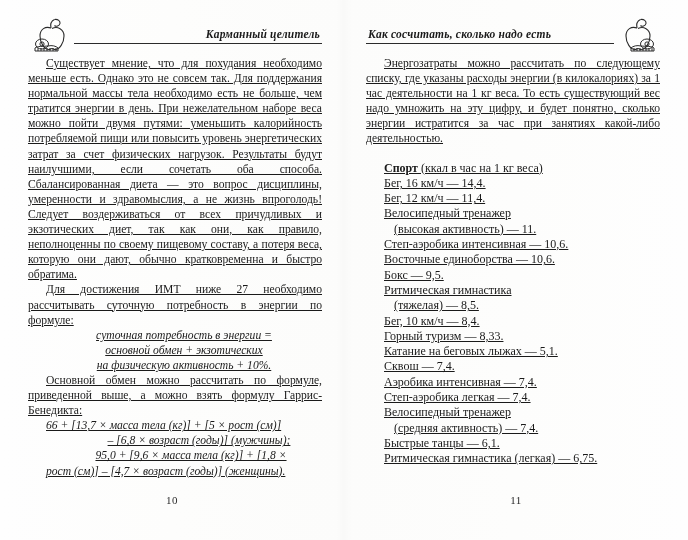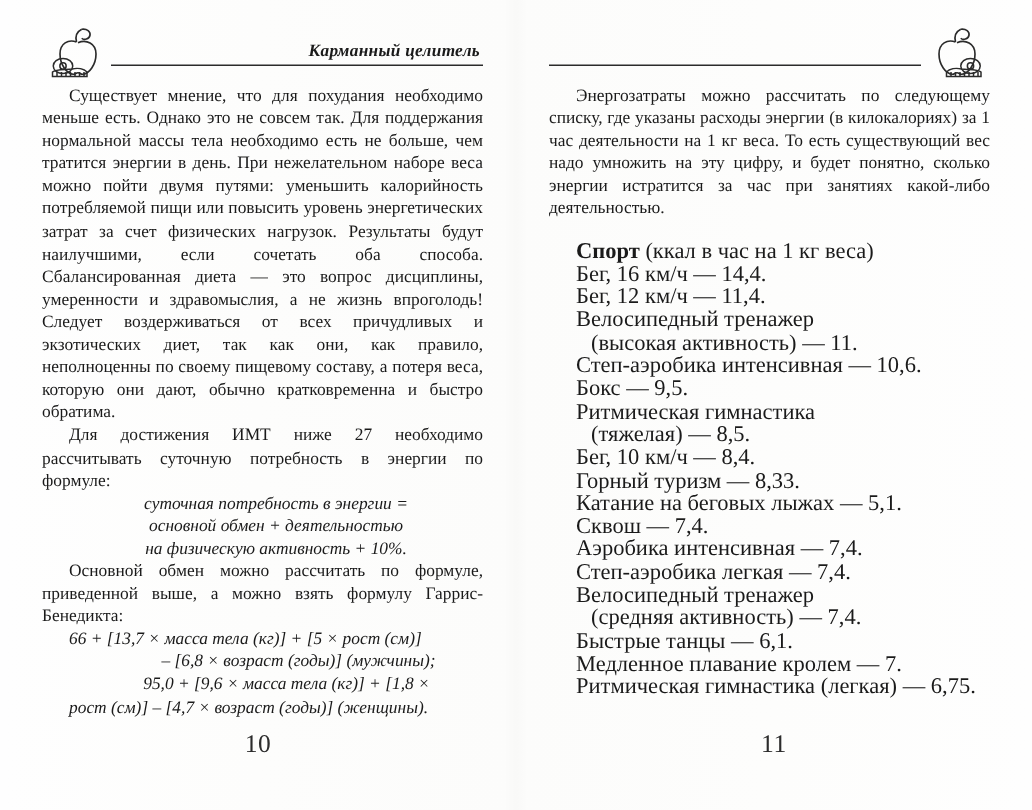--- a/index.html
+++ b/index.html
@@ -79,20 +79,21 @@
   .page.right .apple-logo { right: 0px; }
   .apple-logo svg { display: block; width: 100%; height: 100%; }
 
   
   .body-col {
     font-size: 11.6px;
     line-height: 15.1px;
     text-align: justify;
     text-justify: inter-word;
     hyphens: manual;
+    text-decoration: underline;
   }
   .body-col p {
     margin: 0;
     text-indent: 18px;
   }
 
   .formula {
     font-style: italic;
     text-align: center;
     text-indent: 0;
@@ -106,21 +107,21 @@
     font-style: italic;
     text-indent: 0;
     text-align: justify;
     margin: 0;
     line-height: 15.1px;
   }
 
   
   .list-block {
     margin-top: 14px;
-    font-size: 15px;
+    font-size: 12px;
     line-height: 15.3px;
     text-align: left;
   }
   .list-head { margin: 0; }
   .list-head b { font-weight: 700; }
   .list-item {
     margin: 0;
     text-indent: 0;
     white-space: pre-wrap;
   }
@@ -129,21 +130,21 @@
     padding-left: 10px;
   }
 
   
   .folio {
     position: absolute;
     bottom: 34px;
     left: 0;
     right: 0;
     text-align: center;
-    font-size: 17px;
+    font-size: 11px;
     letter-spacing: .4px;
     color: #2c2c2c;
   }
 
   .gutter-shadow {
     position: absolute;
     top: 0;
     left: 336px;
     width: 16px;
     height: 540px;
@@ -177,21 +178,21 @@
       <span class="rule"></span>
       <span class="runhead-title">Карманный целитель</span>
     </div>
 
     <div class="body-col">
       <p>Существует мнение, что для похудания необходимо меньше есть. Однако это не совсем так. Для поддержания нормальной массы тела необходимо есть не больше, чем тратится энергии в день. При нежелательном наборе веса можно пойти двумя путями: уменьшить калорийность потребляемой пищи или повысить уровень энергетических затрат за счет физических нагрузок. Результаты будут наилучшими, если сочетать оба способа. Сбалансированная диета — это вопрос дисциплины, умеренности и здравомыслия, а не жизнь впроголодь! Следует воздерживаться от всех причудливых и экзотических диет, так как они, как правило, неполноценны по своему пищевому составу, а потеря веса, которую они дают, обычно кратковременна и быстро обратима.</p>
       <p>Для достижения ИМТ ниже 27 необходимо рассчитывать суточную потребность в энергии по формуле:</p>
 
       <div class="formula-block">
         <p class="formula">суточная потребность в энергии =</p>
-        <p class="formula">основной обмен + деятельностью</p>
+        <p class="formula">основной обмен + экзотических</p>
         <p class="formula">на физическую активность + 10%.</p>
       </div>
 
       <p>Основной обмен можно рассчитать по формуле, приведенной выше, а можно взять формулу Гаррис-Бенедикта:</p>
 
       <div class="formula-block">
         <p class="formula-free" style="text-align:left;">66 + [13,7 × масса тела (кг)] + [5 × рост (см)]</p>
         <p class="formula-free" style="text-align:center;padding-left:30px;">– [6,8 × возраст (годы)] (мужчины);</p>
         <p class="formula-free" style="text-align:center;padding-left:14px;">95,0 + [9,6 × масса тела (кг)] + [1,8 ×</p>
         <p class="formula-free" style="text-align:left;">рост (см)] – [4,7 × возраст (годы)] (женщины).</p>
@@ -213,43 +214,44 @@
           </g>
           <g fill="none" stroke="#2b2b2b" stroke-width="2">
             <ellipse cx="66" cy="52" rx="13" ry="10"></ellipse>
             <circle cx="66" cy="52" r="4.2"></circle>
             <path d="M54 56 C46 54 38 56 34 60 L34 66 L80 66 L80 60 C76 56 64 57 54 56 Z"></path>
             <path d="M40 60 L40 66 M46 60 L46 66 M52 60 L52 66 M58 60 L58 66 M64 60 L64 66 M70 60 L70 66 M76 60 L76 66"></path>
           </g>
         </svg>
       </span>
       <span class="rule"></span>
+      <span class="runhead-title">Как сосчитать, сколько надо есть</span>
     </div>
 
     <div class="body-col">
       <p>Энергозатраты можно рассчитать по следующему списку, где указаны расходы энергии (в килокалориях) за 1 час деятельности на 1 кг веса. То есть существующий вес надо умножить на эту цифру, и будет понятно, сколько энергии истратится за час при занятиях какой-либо деятельностью.</p>
 
       <div class="list-block">
         <p class="list-head"><b>Спорт</b><span> (ккал в час на 1 кг веса)</span></p>
         <div id="sport-list-items">
             <p class="list-item"><span>Бег, 16 км/ч — 14,4.</span></p>
             <p class="list-item"><span>Бег, 12 км/ч — 11,4.</span></p>
             <p class="list-item"><span>Велосипедный тренажер</span><span class="cont">(высокая активность) — 11.</span></p>
             <p class="list-item"><span>Степ-аэробика интенсивная — 10,6.</span></p>
+            <p class="list-item"><span>Восточные единоборства — 10,6.</span></p>
             <p class="list-item"><span>Бокс — 9,5.</span></p>
             <p class="list-item"><span>Ритмическая гимнастика</span><span class="cont">(тяжелая) — 8,5.</span></p>
             <p class="list-item"><span>Бег, 10 км/ч — 8,4.</span></p>
             <p class="list-item"><span>Горный туризм — 8,33.</span></p>
             <p class="list-item"><span>Катание на беговых лыжах — 5,1.</span></p>
             <p class="list-item"><span>Сквош — 7,4.</span></p>
             <p class="list-item"><span>Аэробика интенсивная — 7,4.</span></p>
             <p class="list-item"><span>Степ-аэробика легкая — 7,4.</span></p>
             <p class="list-item"><span>Велосипедный тренажер</span><span class="cont">(средняя активность) — 7,4.</span></p>
             <p class="list-item"><span>Быстрые танцы — 6,1.</span></p>
-            <p class="list-item"><span>Медленное плавание кролем — 7.</span></p>
             <p class="list-item"><span>Ритмическая гимнастика (легкая) — 6,75.</span></p>
           </div>
       </div>
     </div>
 
     <div class="folio">11</div>
   </div>
 
   <div class="gutter-shadow"></div>
 </div>

